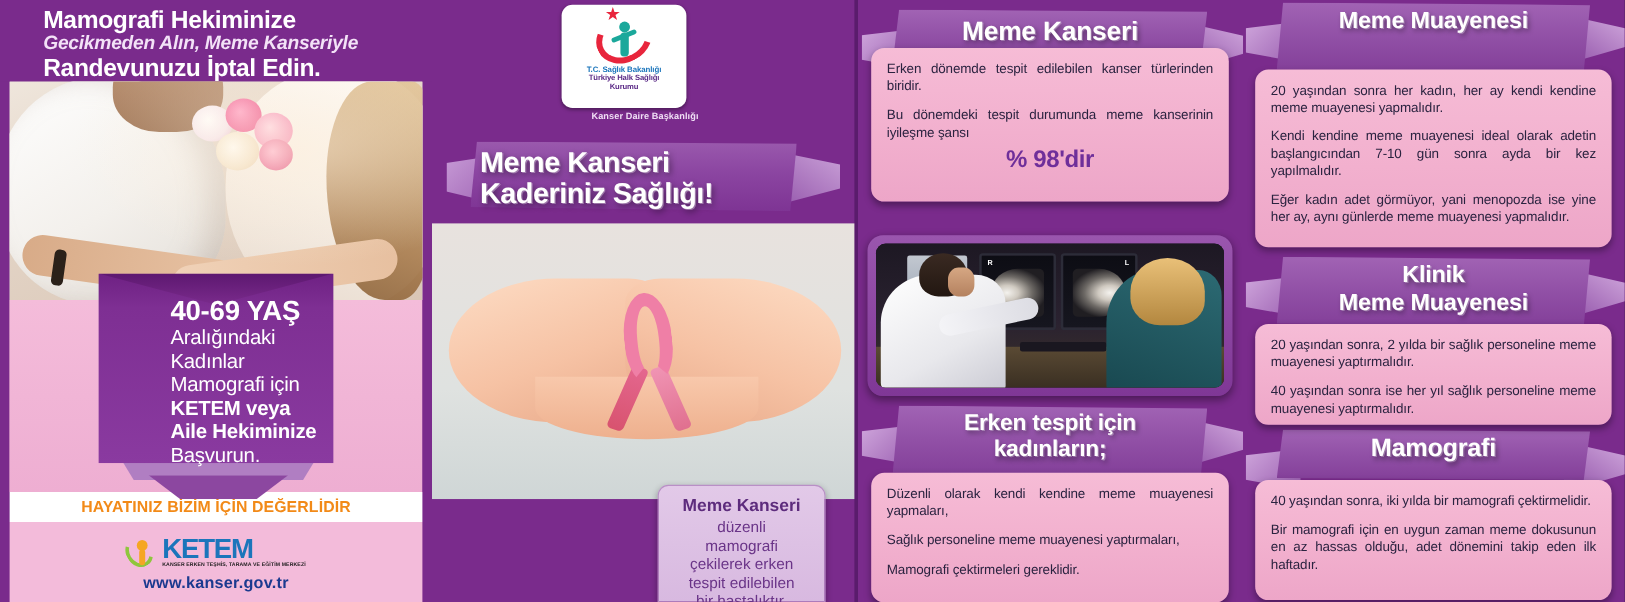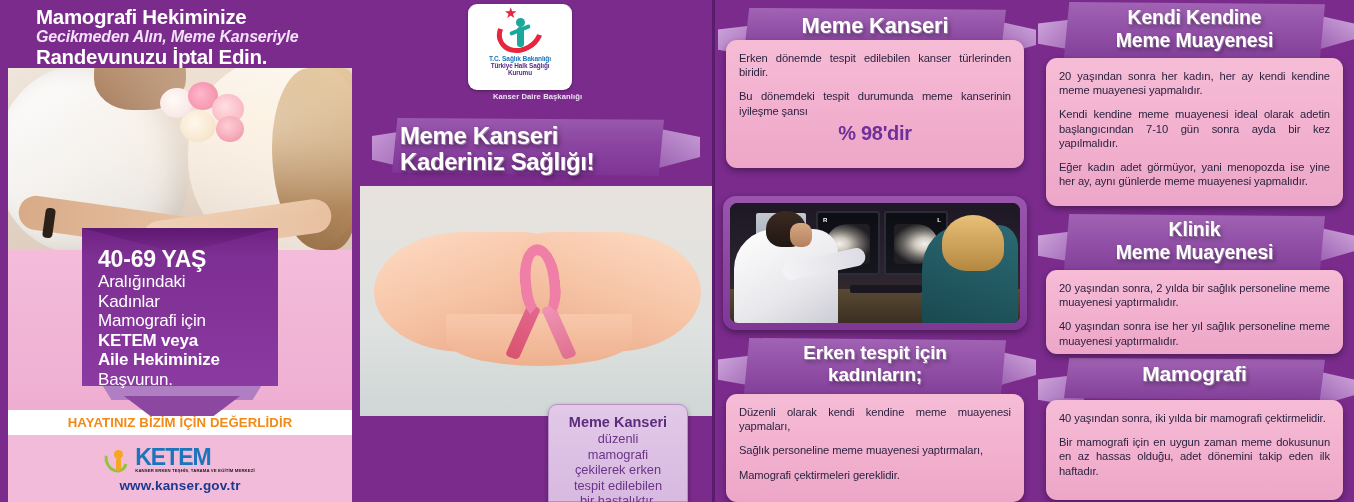--- a/index.html
+++ b/index.html
@@ -109,21 +109,21 @@
     background:linear-gradient(180deg,#6e2183 0%,#7e2f93 18%,#8a3aa0 100%);
     clip-path:polygon(0 0, 100% 0, 100% 100%, 0 100%);
   }
   .p1-callout .topv {
     position:absolute; left:0; top:0; width:100%; height:26px;
     background:linear-gradient(180deg,#5d1870,#7a2b8c);
     clip-path:polygon(0 0, 100% 0, 100% 0%, 50% 100%, 0 0%);
   }
   .p1-callout .txt {
     position:relative; padding:18px 0 0 16px; color:#fff;
-    line-height:19.5px; letter-spacing:-.2px;
+    line-height:19.5px; letter-spacing:-.2px;margin-left:44px;
   }
   .p1-c-big { font-size:23px; font-weight:bold; line-height:26px; }
   .p1-c-l { font-size:17px; line-height:19.5px; }
   .p1-c-b { font-size:17px; font-weight:bold; line-height:19.5px; }
 
   
   .p1-tail {
     position:absolute; left:92px; top:378px; width:180px; height:46px; z-index:3;
   }
   .p1-tail .t1 { position:absolute; left:6px; top:0; width:168px; height:22px;
@@ -560,21 +560,20 @@
       <div class="pi-pat-hair"></div>
     </div>
   </div>
 
   <div class="panel-c4">
 
     <div class="card" style="left:3px; top:2px; width:313px;">
       <div class="wing-l"></div>
         <div class="wing-r"></div>
       <div class="ribbon-plate" style="height:58px; padding-top:4px;">
-        <span style="font-size:19.5px; line-height:23px;">Kendi Kendine</span>
         <span style="font-size:19.5px; line-height:23px;">Meme Muayenesi</span>
       </div>
       <div class="body" style="top:56px; height:148px;">
         <p>20 yaşından sonra her kadın, her ay kendi kendine  meme muayenesi yapmalıdır.</p>
         <p>Kendi kendine meme muayenesi ideal olarak adetin başlangıcından 7-10 gün sonra ayda bir kez yapılmalıdır.</p>
         <p>Eğer kadın adet görmüyor, yani menopozda ise yine her ay, aynı günlerde meme muayenesi yapmalıdır.</p>
       </div>
     </div>
 
     <div class="card" style="left:3px; top:214px; width:313px;">

